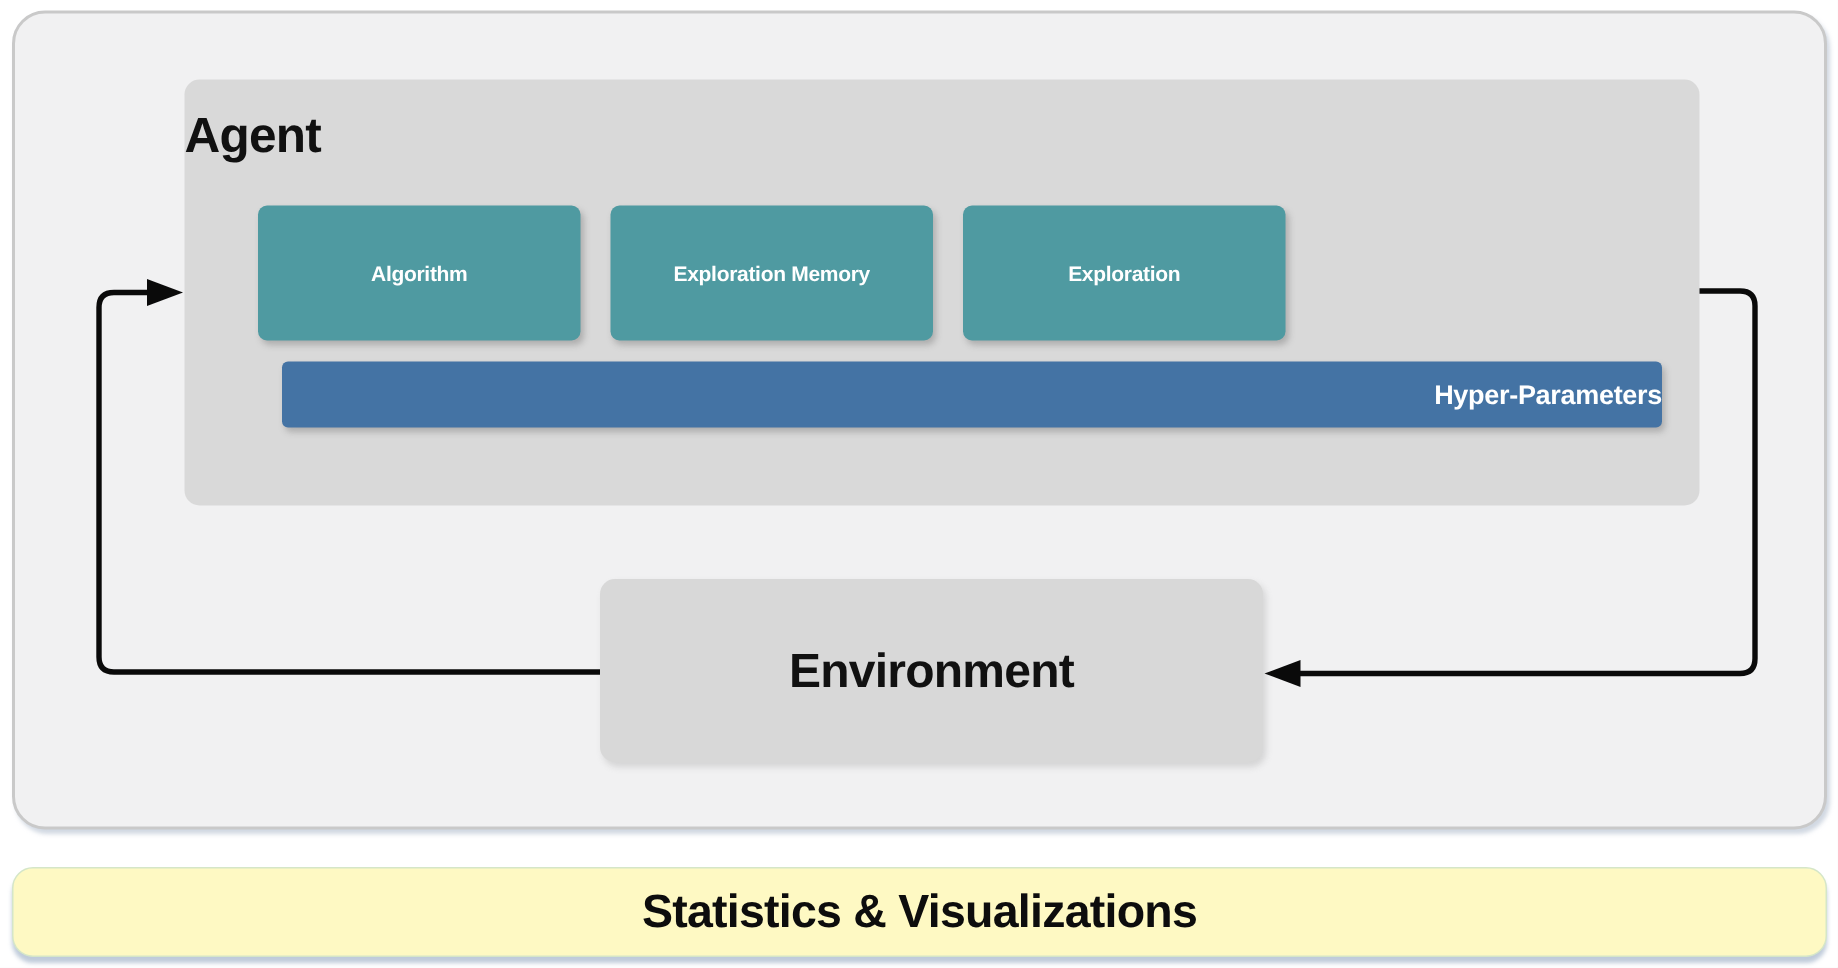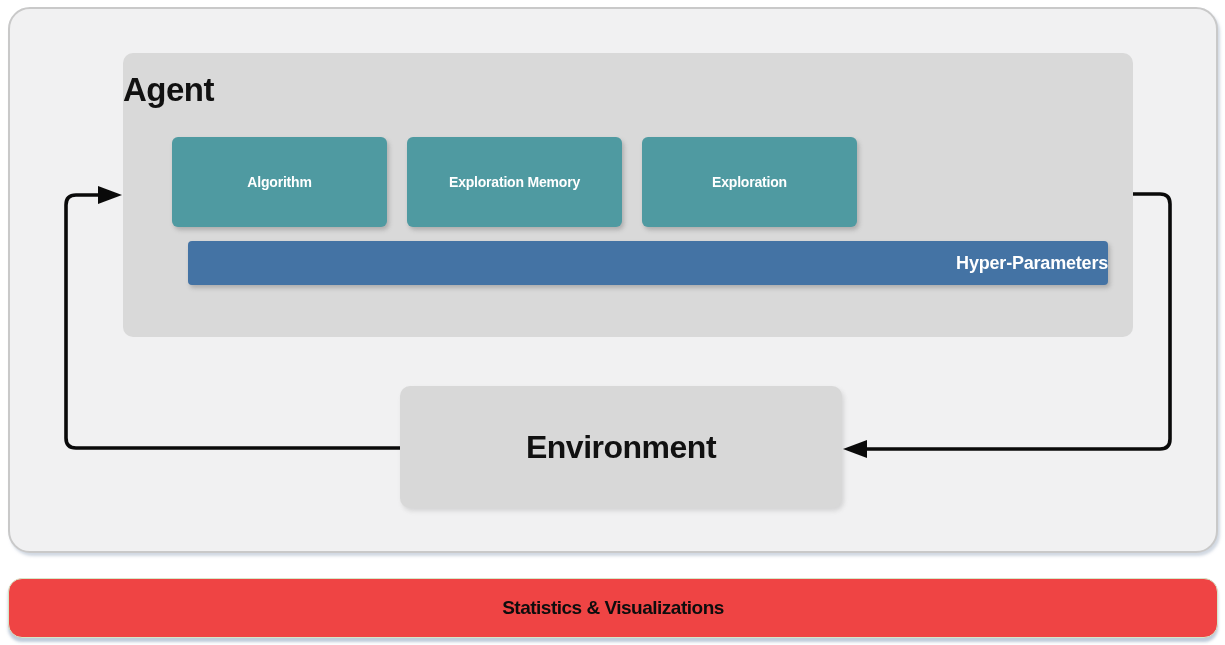--- a/index.html
+++ b/index.html
@@ -95,28 +95,28 @@
     font-weight: bold;
     color: #111111;
     letter-spacing: -0.5px;
     text-align: right;
   }
   
   .stats-bar {
     position: absolute;
     left: 8px; top: 578px;
     width: 1208px; height: 58px;
-    background: #ef4444;
+    background: #fef9c3;
     border: 1px solid #d5e6c8;
     border-radius: 14px;
     box-shadow: 0 4px 3px rgba(170,185,205,0.75);
     display: flex;
     align-items: center;
     justify-content: center;
-    font-size: 19px;
+    font-size: 31px;
     font-weight: bold;
     color: #0d0d0d;
     letter-spacing: -0.5px;
   }
   
   .arrow-layer {
     position: absolute;
     left: 0; top: 0;
     width: 1225px; height: 645px;
     pointer-events: none;

